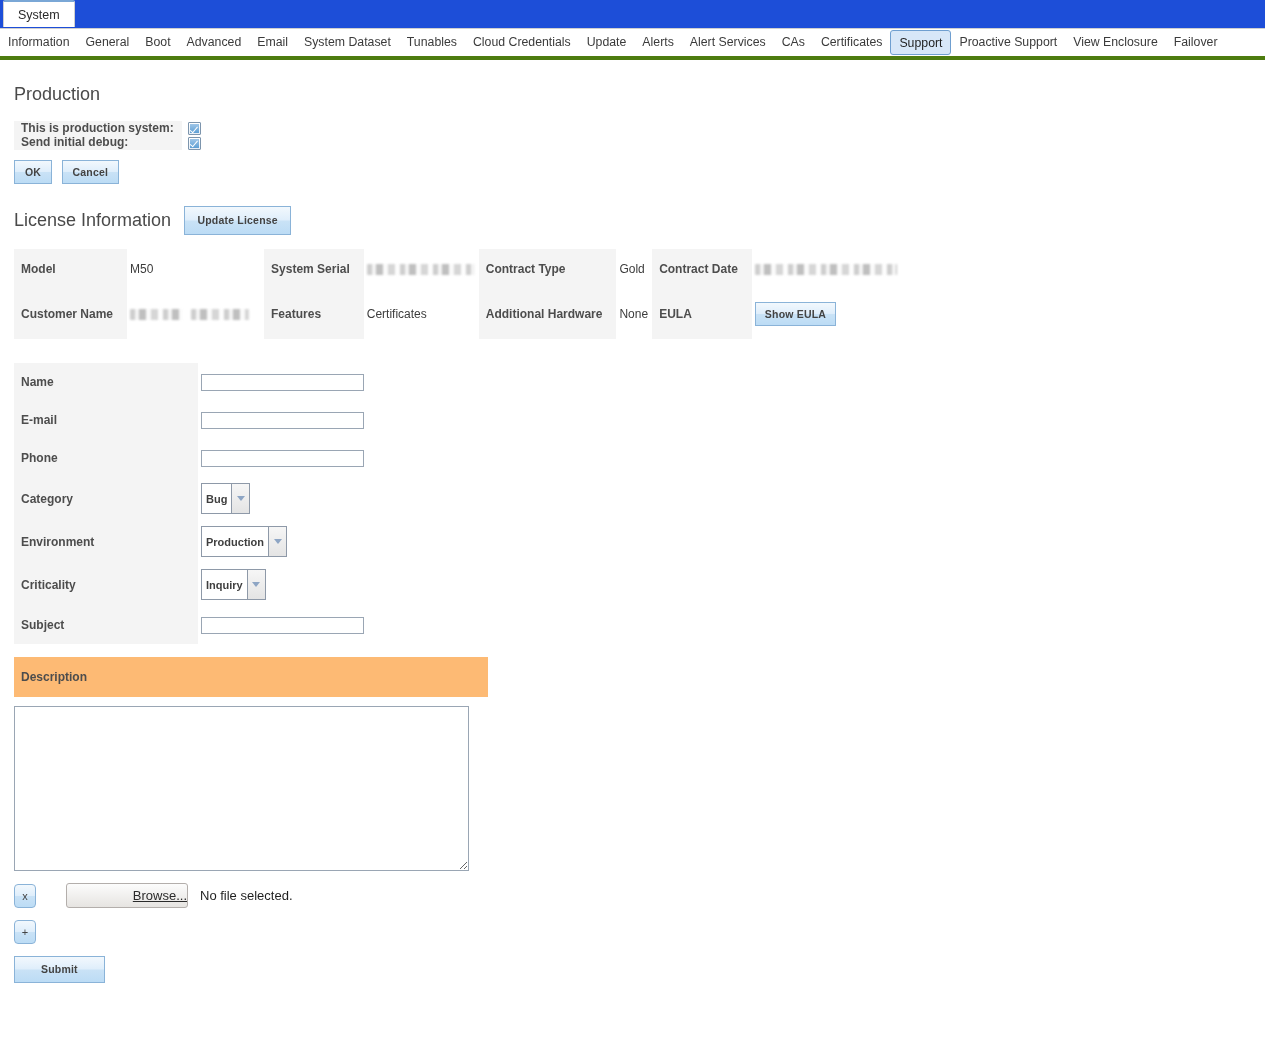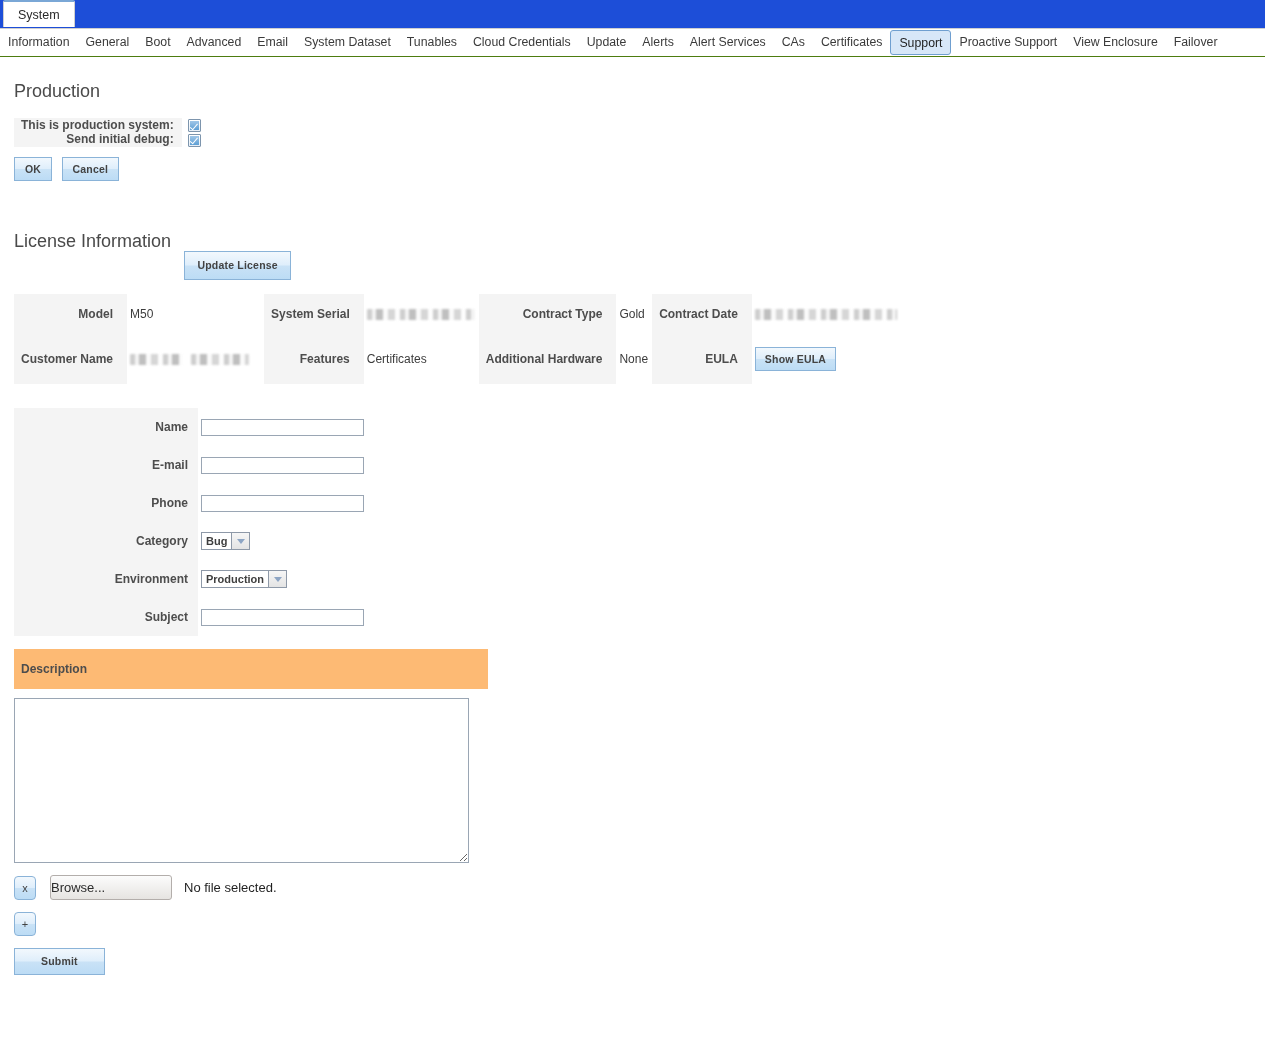--- a/index.html
+++ b/index.html
@@ -42,21 +42,21 @@
     border: 1px solid #cfcfcf;
     border-bottom: none;
     border-top: 2px solid #7aa7d6;
     border-top-left-radius: 2px;
     border-top-right-radius: 2px;
   }
 
   
   .navbar {
     height: 27px;
-    border-bottom: 1px solid #4d7c0f;
+    border-bottom: 4px solid #4d7c0f;
     position: relative;
     background: #ffffff;
     white-space: nowrap;
     font-size: 0;
   }
   .nav-item {
     display: inline-block;
     font-size: 12.3px;
     color: #3b3b3b;
     line-height: 27px;
@@ -103,21 +103,20 @@
     padding: 0;
     vertical-align: middle;
   }
   .cell-label {
     background: #f4f4f4;
     font-weight: bold;
     font-size: 12px;
     color: #4d4d4d;
     padding: 11px 12px 11px 7px;
     white-space: nowrap;
-    text-align: right;
   }
   .cell-value {
     background: #ffffff;
     font-size: 12px;
     color: #3c3c3c;
     padding: 11px 10px 11px 3px;
     white-space: nowrap;
   }
 
   
@@ -179,21 +178,20 @@
     line-height: 1;
     letter-spacing: 0.2px;
   }
   .btn-row { padding: 10px 0 0 14px; }
   .btn-row .btn { margin-right: 6px; min-width: 32px; }
 
   .btn.update-license {
     margin-left: 10px;
     vertical-align: middle;
     padding: 8px 12px;
-    margin-top: 48px;
   }
   .btn.show-eula { padding: 6px 9px; }
   .btn.small-sq {
     padding: 0;
     width: 22px;
     height: 24px;
     line-height: 22px;
     font-weight: normal;
     font-size: 11px;
     border-radius: 4px;
@@ -249,21 +247,21 @@
     padding: 1px 3px;
     outline: none;
   }
 
   
   .sel {
     display: inline-flex;
     align-items: stretch;
     border: 1px solid #8e99a8;
     background: #ffffff;
-    height: 18px;
+    height: 31px;
     box-sizing: border-box;
     cursor: pointer;
     vertical-align: middle;
   }
   .sel .sel-text {
     display: flex;
     align-items: center;
     padding: 0 4px;
     font-size: 11px;
     font-weight: bold;
@@ -316,31 +314,32 @@
   }
 
   .attach-row {
     margin: 12px 0 0 14px;
     display: flex;
     align-items: center;
   }
   .file-btn {
     display: inline-block;
     box-sizing: border-box;
-    margin-left: 14px;
+    margin-left: 30px;
     padding: 4px 0;
     width: 122px;
-    text-align: left;
+    text-align: right;
     font-family: "Liberation Sans", sans-serif;
     font-size: 13px;
     color: #2b2b2b;
     background: linear-gradient(#fcfcfc, #e6e4e1);
     border: 1px solid #b3aeab;
     border-radius: 3px;
     cursor: pointer;
+    text-decoration: underline;
   }
   .file-status {
     margin-left: 12px;
     font-size: 13px;
     color: #1f1f1f;
   }
   .add-row { margin: 12px 0 0 14px; }
   .submit-row { margin: 12px 0 14px 14px; }
 </style>
 </head>
@@ -452,20 +451,29 @@
     <tr>
       <td class="cell-label">Environment</td>
       <td class="cell-value">
         <span class="sel">
           <span class="sel-text">Production</span>
           <span class="sel-arrow"></span>
         </span>
       </td>
     </tr>
     <tr>
+      <td class="cell-label">Criticality</td>
+      <td class="cell-value">
+        <span class="sel">
+          <span class="sel-text">Inquiry</span>
+          <span class="sel-arrow"></span>
+        </span>
+      </td>
+    </tr>
+    <tr>
       <td class="cell-label">Subject</td>
       <td class="cell-value">
         <input class="txt" type="text" value="" style="">
       </td>
     </tr>
   </tbody>
     </table>
 
   <div class="bar-head desc-head">Description</div>
   <textarea class="desc" style=""></textarea>

